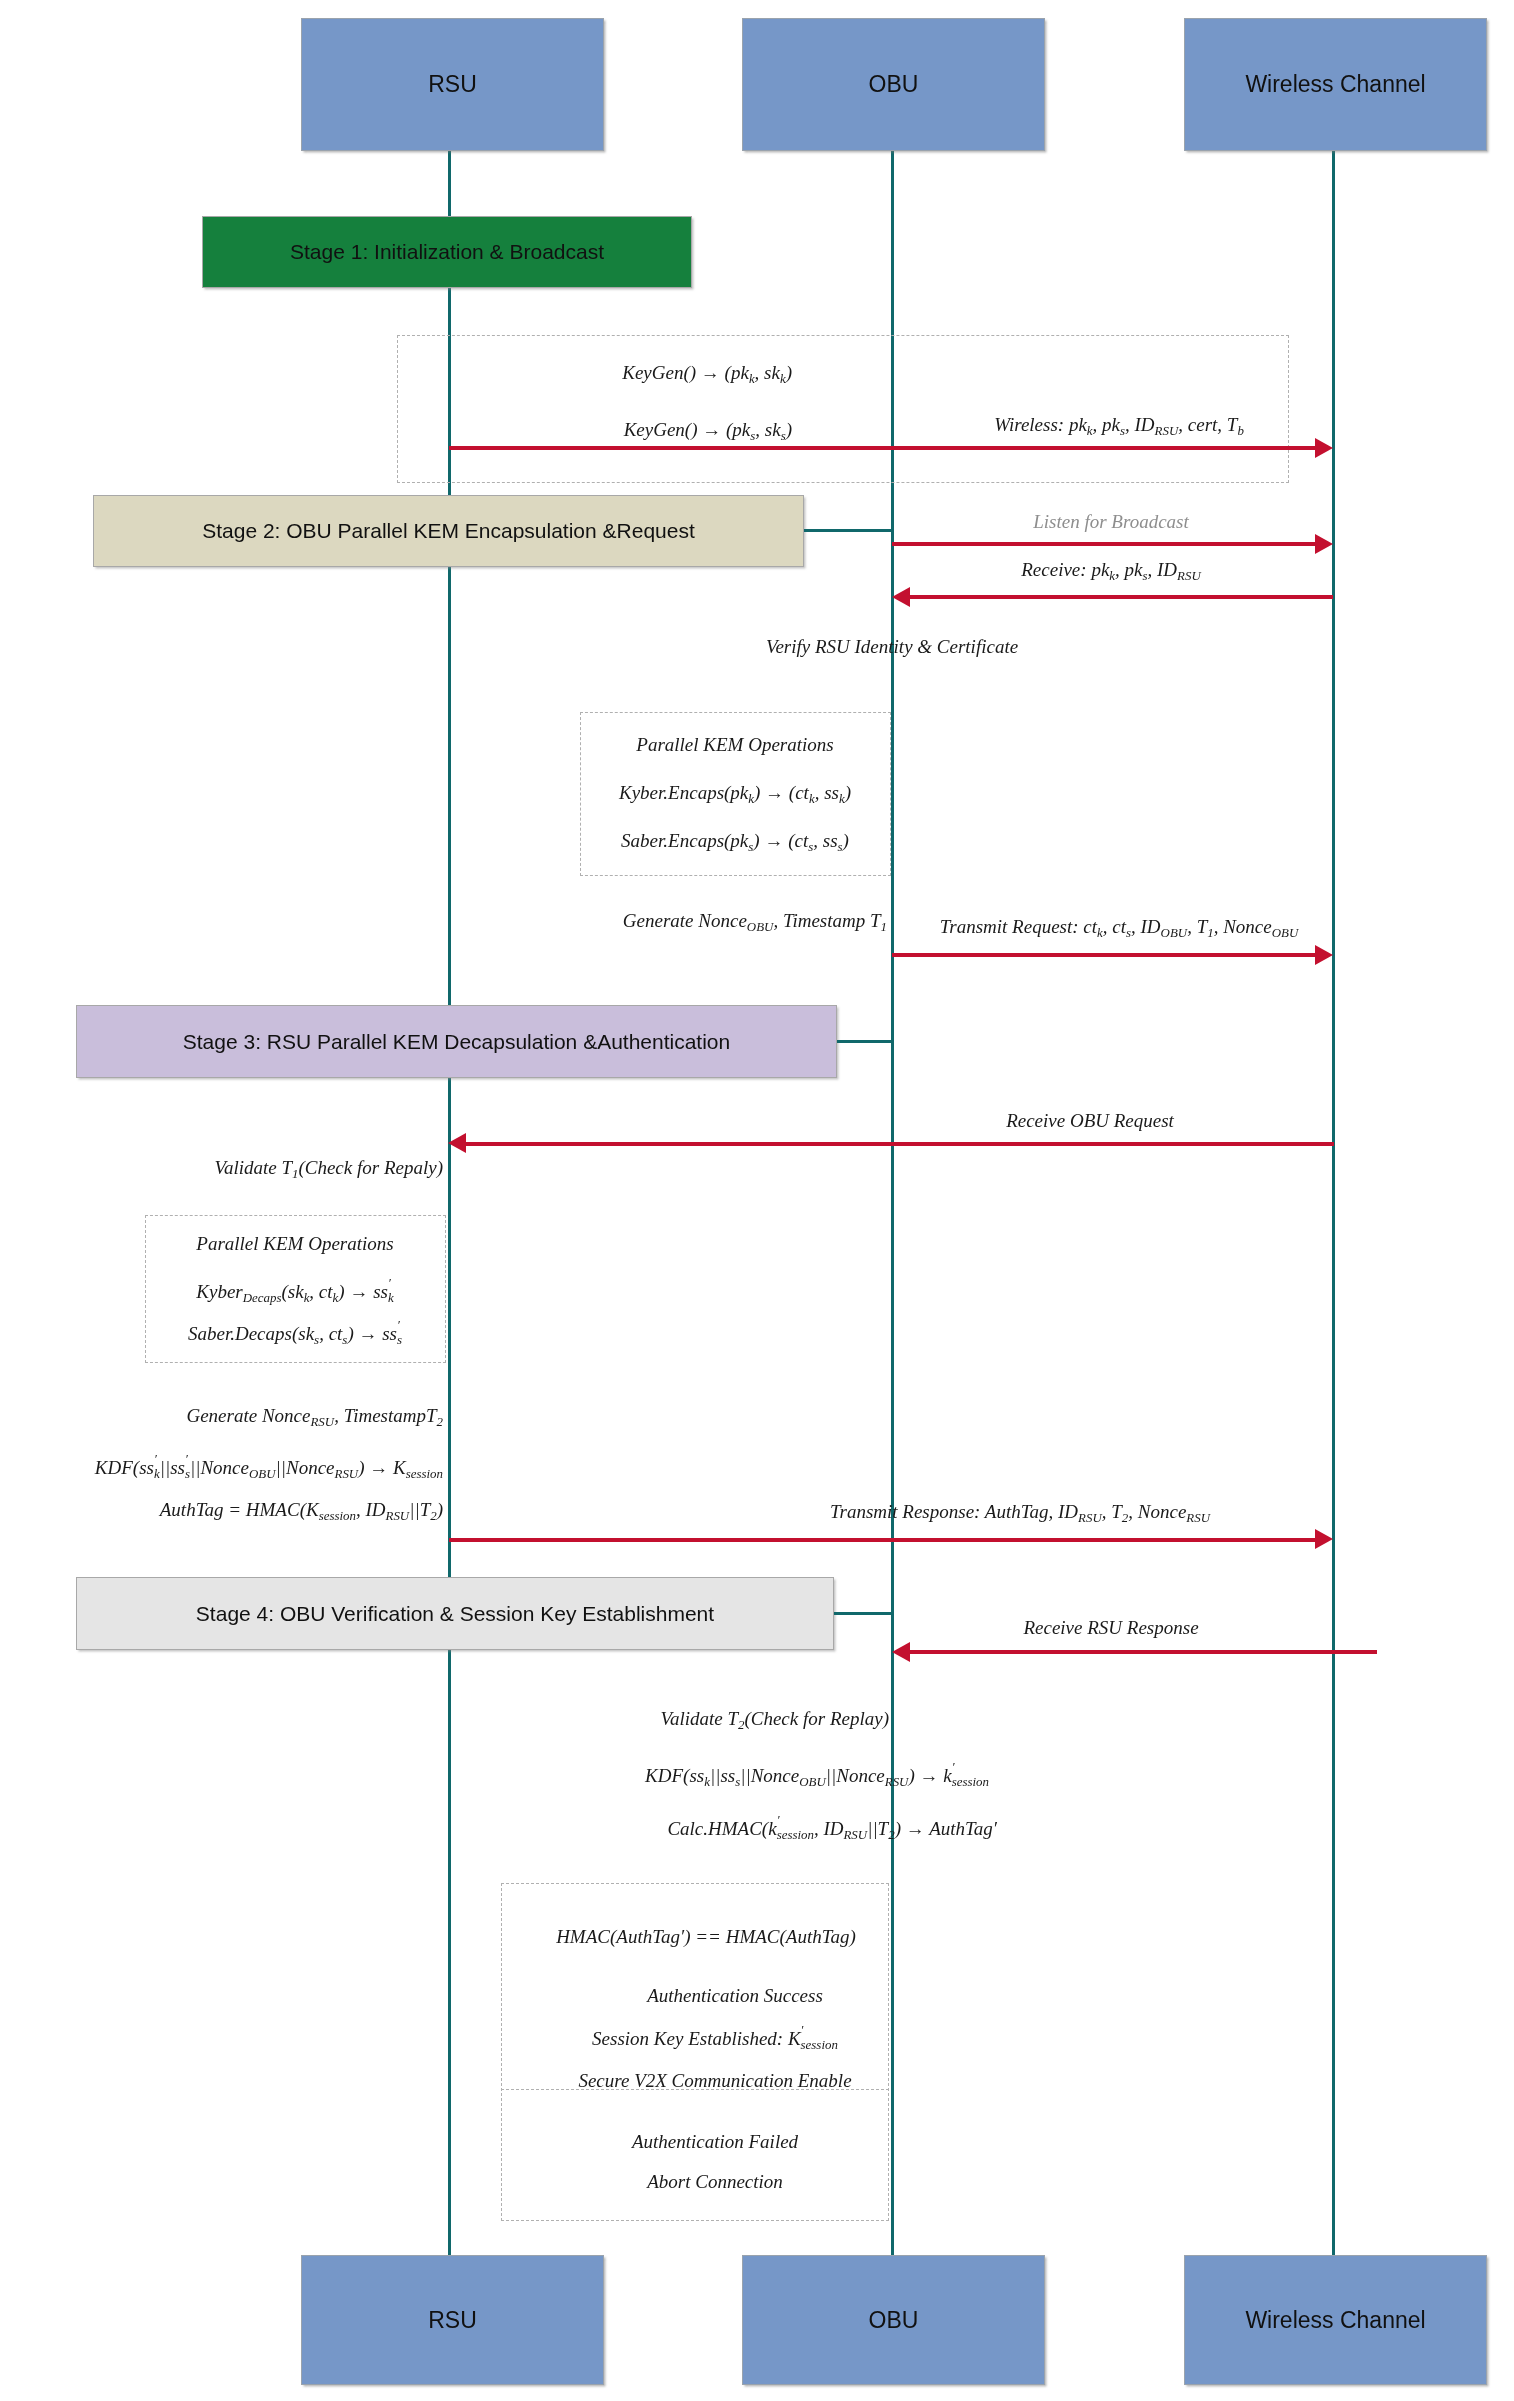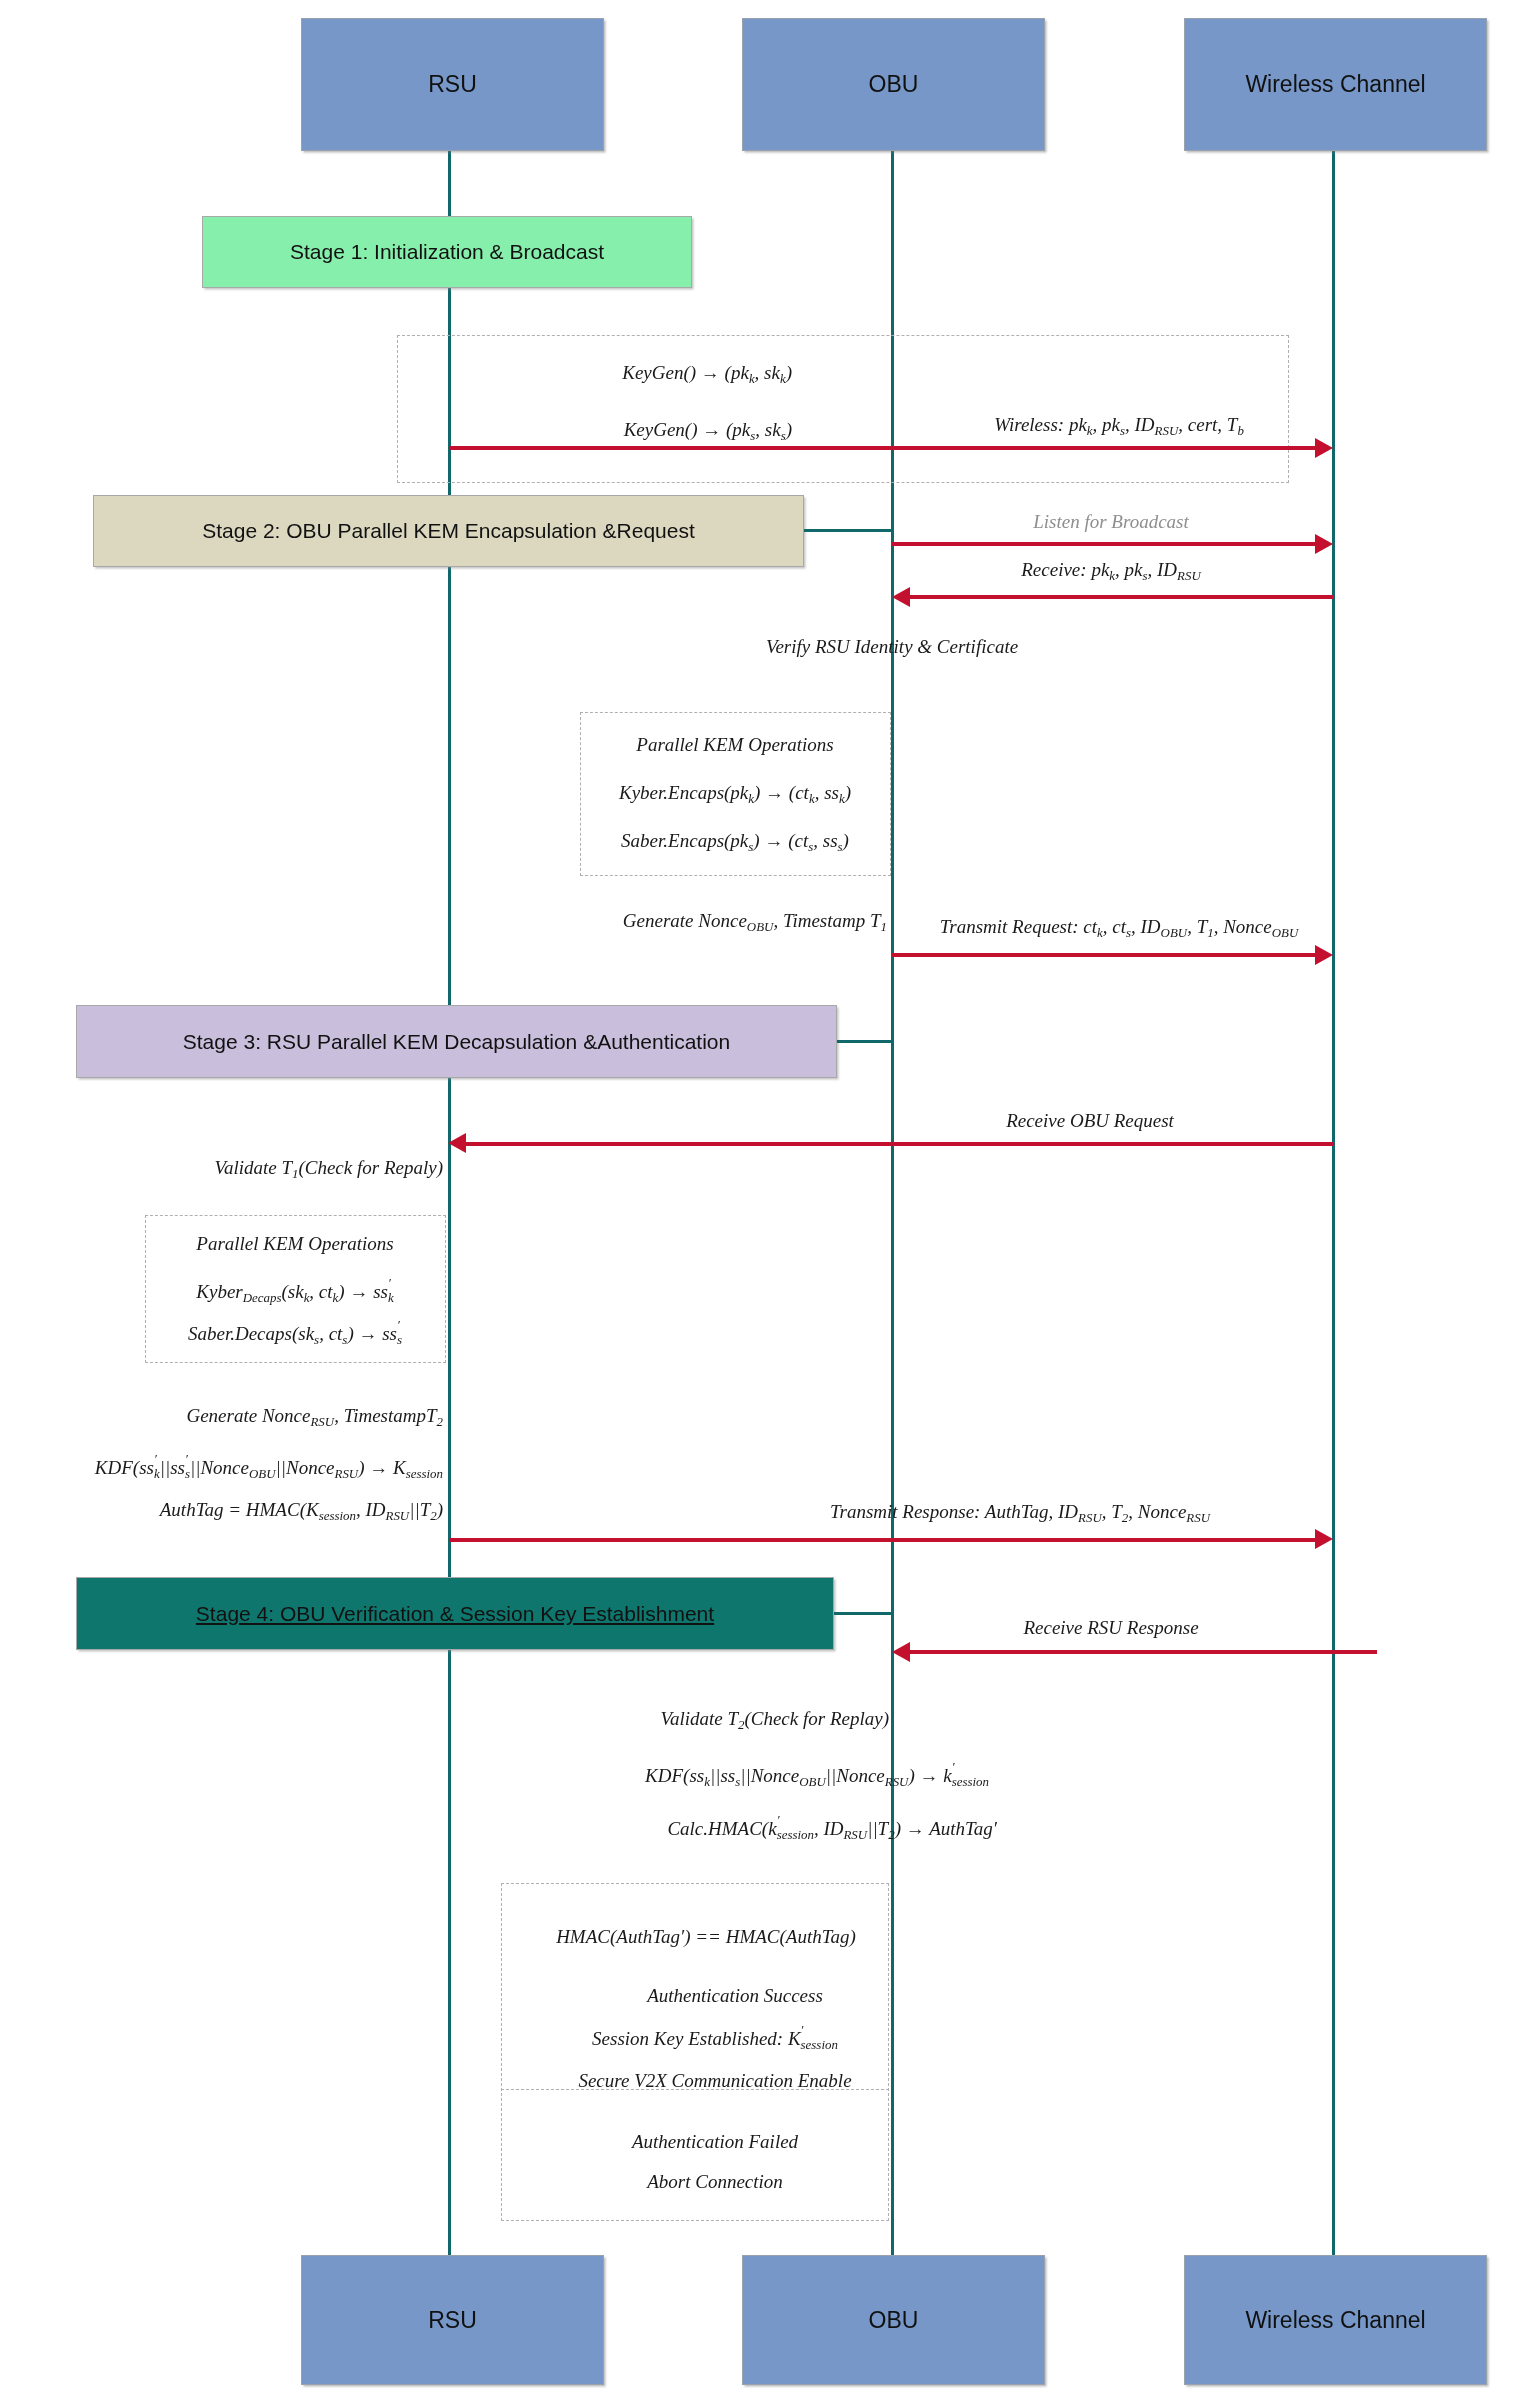--- a/index.html
+++ b/index.html
@@ -12,24 +12,24 @@
     display:flex;align-items:center;justify-content:center;
     color:#111;font-size:23px;font-family:"Liberation Sans",sans-serif;}
 
   .lifeline{position:absolute;width:3px;background:#10686b;}
 
   .stage-box{position:absolute;border:0.8px solid #a8a8a8;
     box-shadow:2.3px 2.3px 2.3px rgba(140,140,140,.55);
     display:flex;align-items:center;justify-content:center;
     color:#111;font-size:21px;font-family:"Liberation Sans",sans-serif;
     padding:0 10.7px;box-sizing:border-box;text-align:center;}
-  .stage-1{background:#86efac;}
+  .stage-1{background:#15803d;}
   .stage-2{background:#dcd8c0;}
   .stage-3{background:#c9bedb;justify-content:center;}
-  .stage-4{background:#0f766e;text-decoration:underline;}
+  .stage-4{background:#e5e5e5;}
 
   .stage-connector{position:absolute;height:3px;background:#10686b;}
 
   .dashbox{position:absolute;border:1.5px dashed #b0b0b0;box-sizing:border-box;}
 
   .note{position:absolute;font-family:"Liberation Serif",serif;font-style:italic;
     font-size:19px;color:#1a1a1a;white-space:nowrap;line-height:1.15;}
   .note.c{transform:translateX(-50%);}
   .note.r{transform:translateX(-100%);}
   .note.gray{color:#8e8e8e;}

